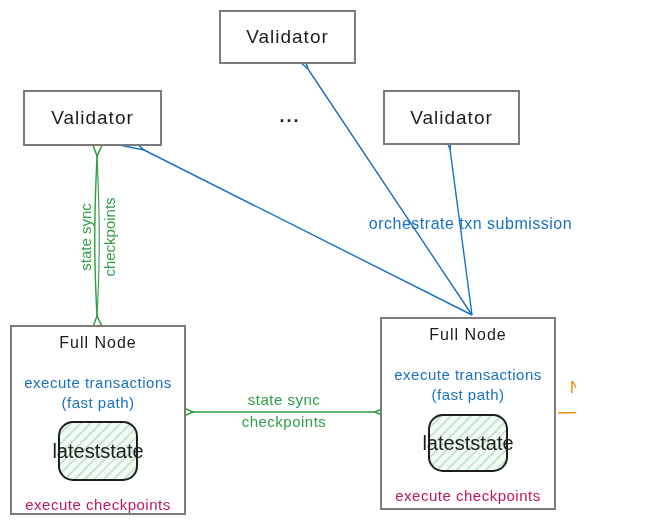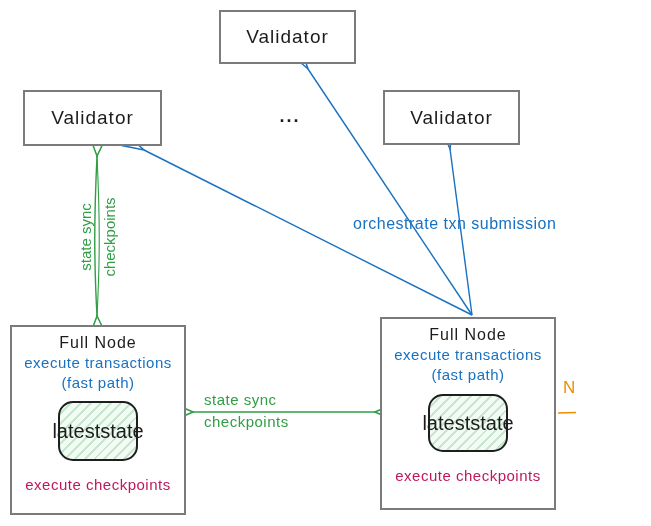--- a/index.html
+++ b/index.html
@@ -38,21 +38,21 @@
   }
   .fn-title {
     font-size: 16px;
     letter-spacing: 1px;
     margin-top: 7px;
   }
   .fn-exec {
     color: #1971c2;
     font-size: 15px;
     line-height: 20px;
-    margin-top: 1px;
+    margin-top: 21px;
     letter-spacing: 0.5px;
   }
   .latest-state {
     box-sizing: border-box;
     border: 2px solid #1e1e1e;
     border-radius: 15px;
     background-color: #f2fbf4;
     background-image: repeating-linear-gradient(
       135deg,
       rgba(47, 158, 68, 0.22) 0px,
@@ -69,20 +69,21 @@
     color: #1c1c1c;
   }
   .fn-footer {
     color: #be185d;
     font-size: 15px;
     letter-spacing: 0.5px;
     margin-top: 15px;
   }
   .edge-label {
     position: absolute;
+    text-align: center;
     letter-spacing: 0.5px;
   }
   .green-label { color: #2f9e44; }
   .blue-label  { color: #1971c2; }
   .orange-label{ color: #f08c00; }
   .ellipsis {
     position: absolute;
     left: 272px; top: 106px;
     width: 36px;
     text-align: center;

